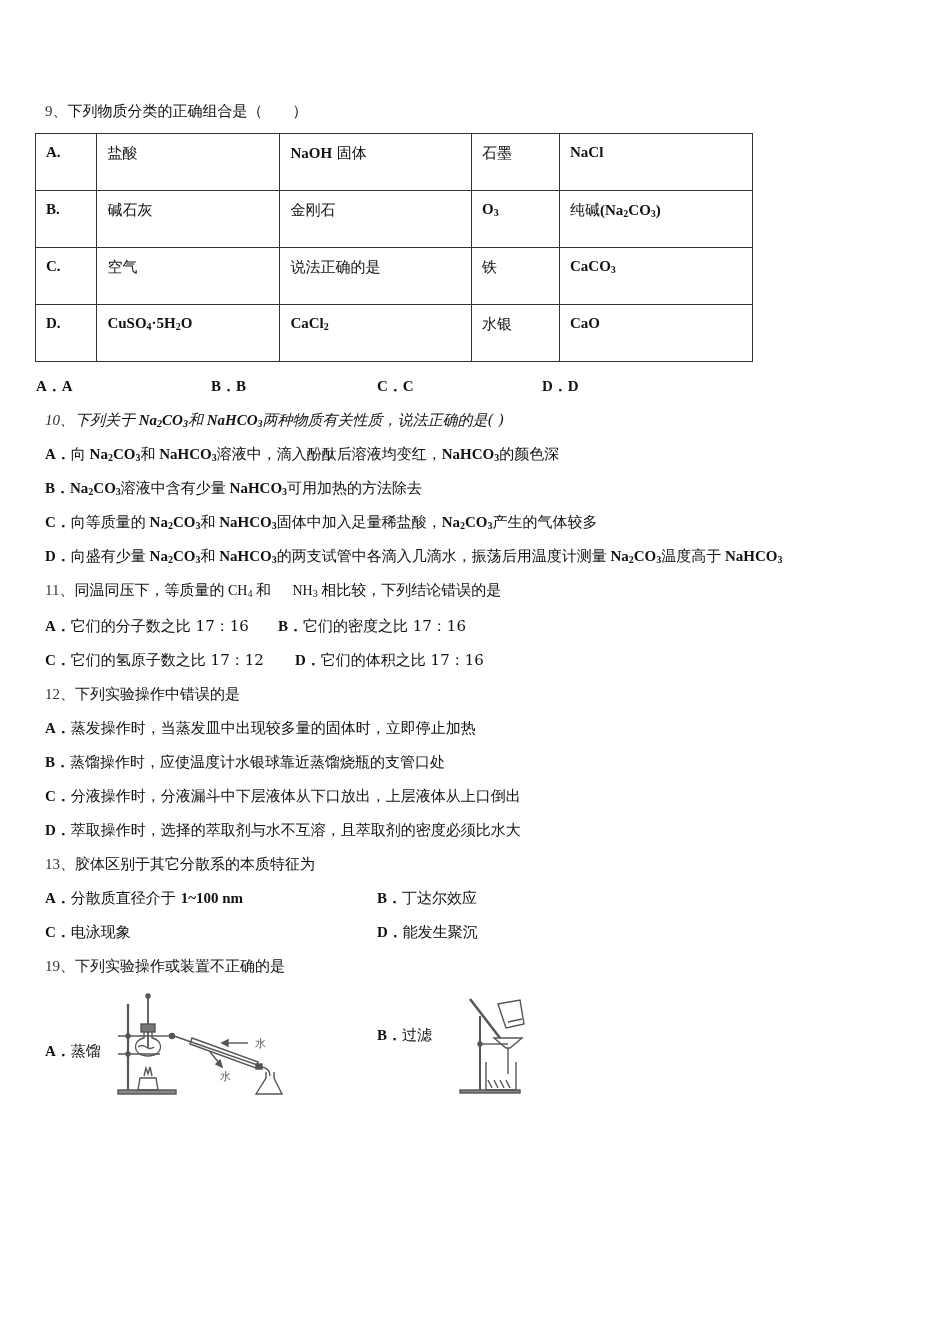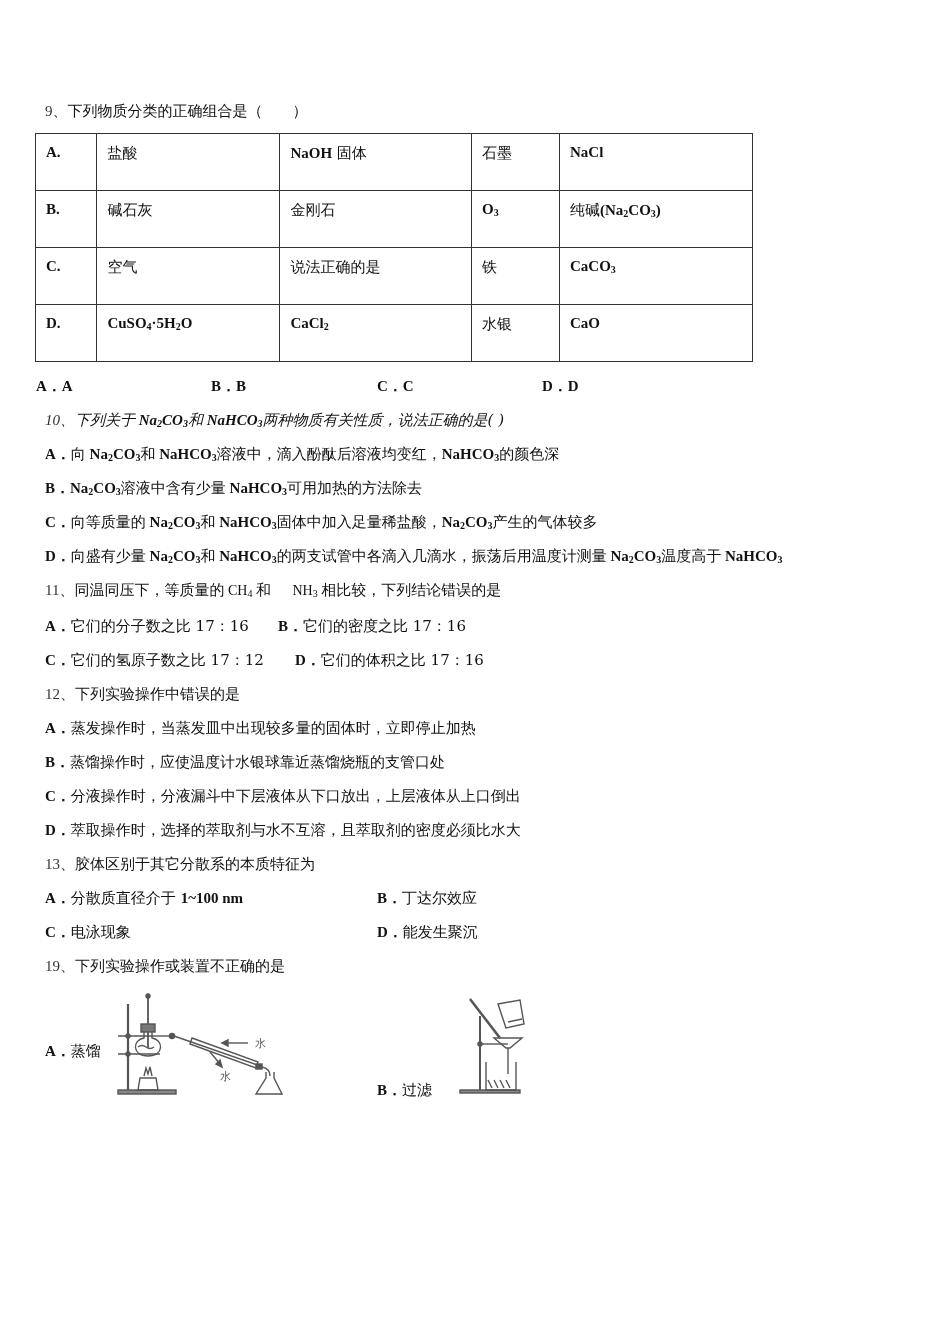--- a/index.html
+++ b/index.html
@@ -145,21 +145,21 @@
 <div class="abs opt" style="left:377px;top:923px;">
   <span class="opt-letter">D．</span><span>能发生聚沉</span>
 </div>
 
 <div class="abs q-title" style="left:45px;top:957px;">
   <span class="q-num">19、</span><span>下列实验操作或装置不正确的是</span>
 </div>
 <div class="abs opt" style="left:45px;top:1042px;">
   <span class="opt-letter">A．</span><span>蒸馏</span>
 </div>
-<div class="abs opt" style="left:377px;top:1081px;">
+<div class="abs opt" style="left:377px;top:1026px;">
   <span class="opt-letter">B．</span><span>过滤</span>
 </div>
 
 <svg class="fig" style="left:112px;top:992px;" width="180" height="106" viewBox="0 0 180 106">
   <g stroke="#555" stroke-width="1.4" fill="none">
 
     <rect x="6" y="98" width="58" height="4" fill="#888"></rect>
 
     <line x1="16" y1="12" x2="16" y2="98" stroke-width="2.2"></line>
 

